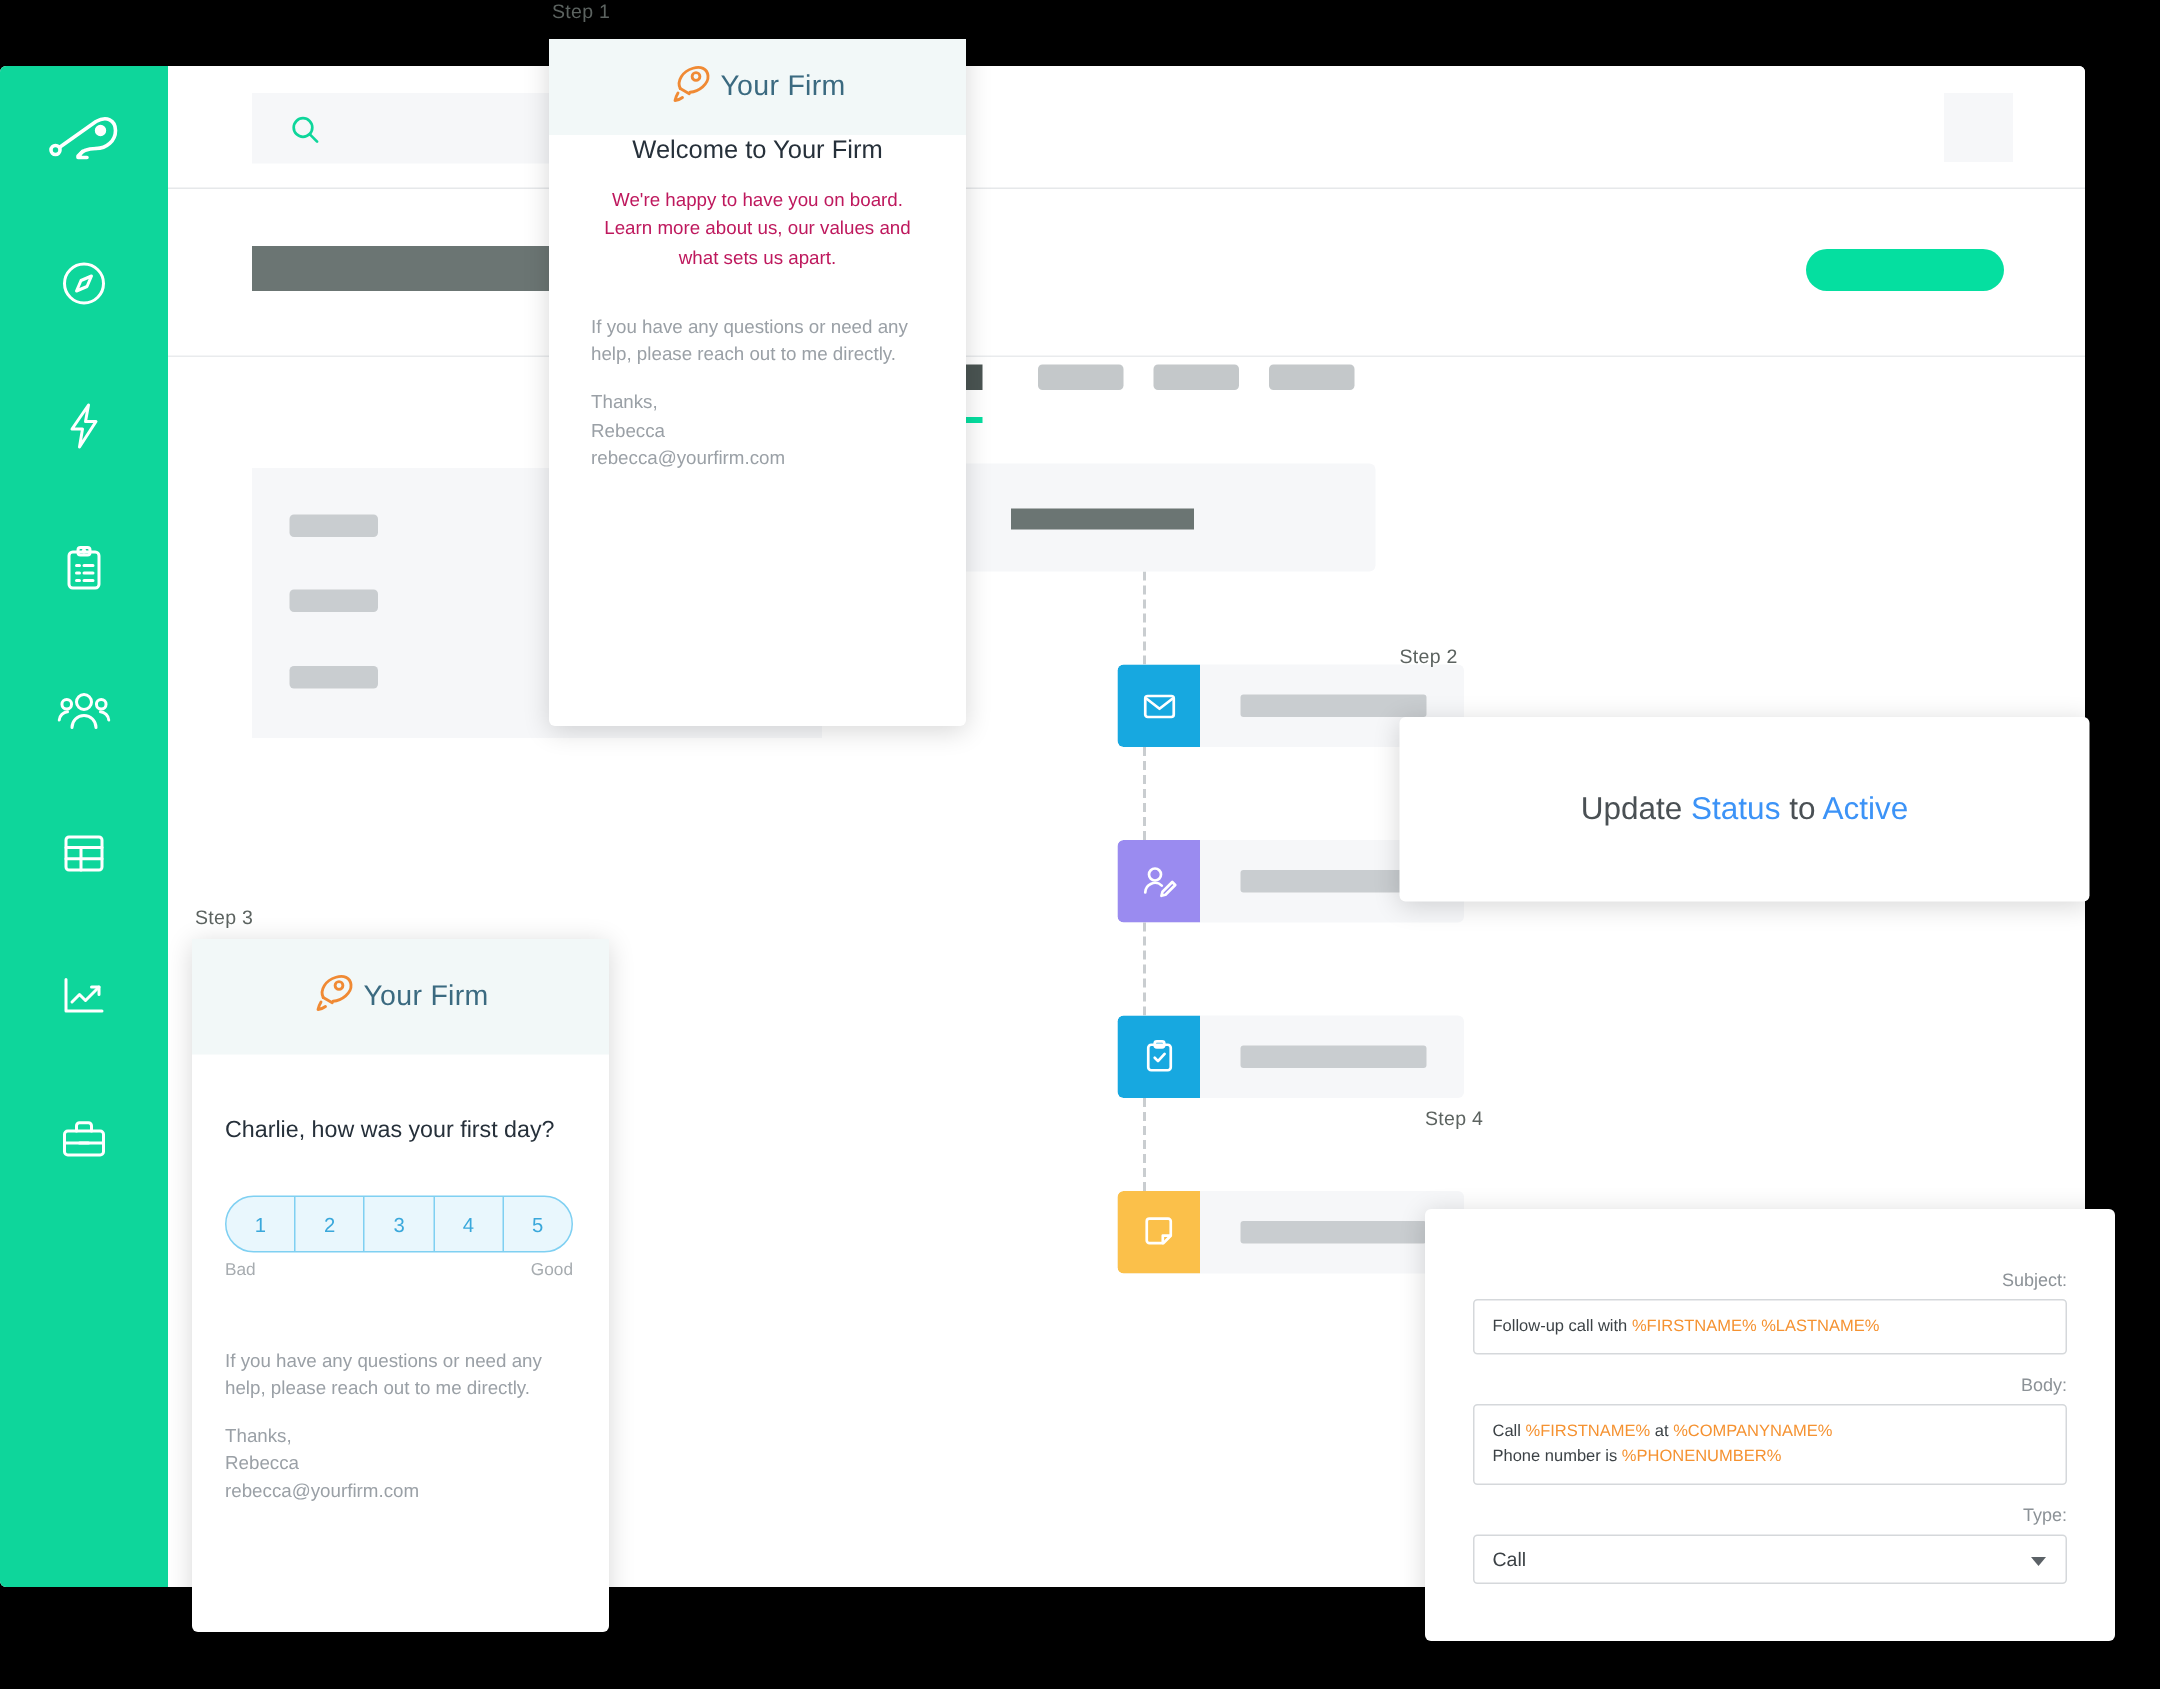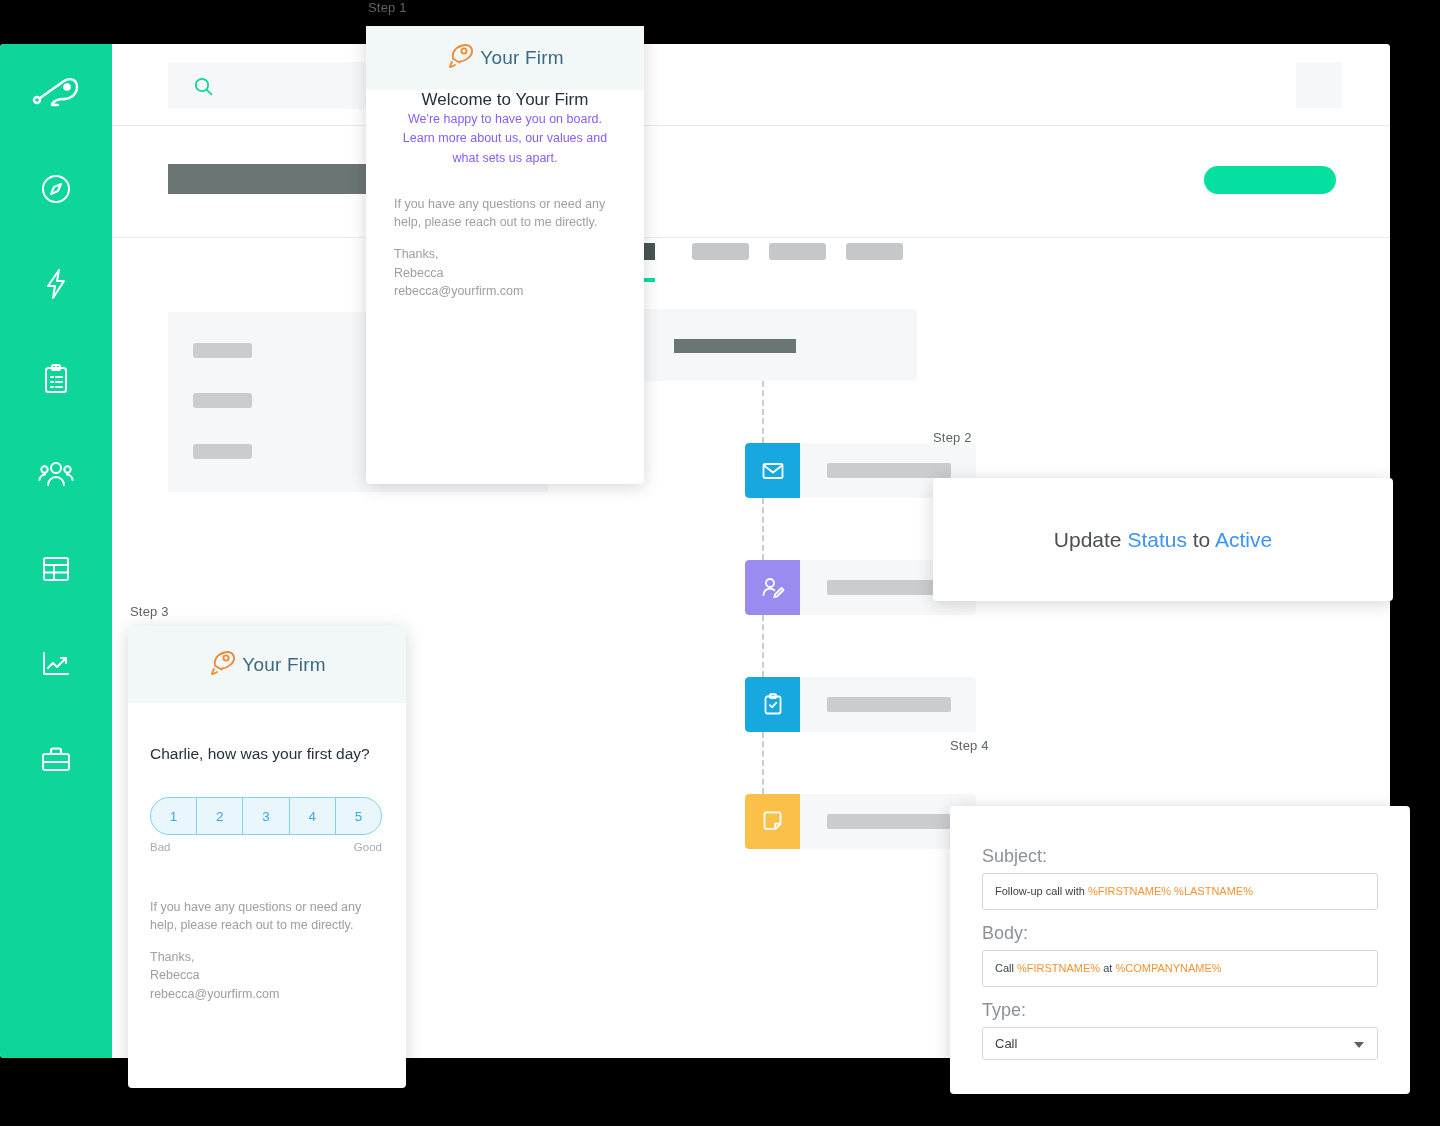--- a/index.html
+++ b/index.html
@@ -162,22 +162,22 @@
   }
   .card-body { padding: 0 28px; }
 
   
   #card1 { left: 366px; top: 26px; width: 278px; height: 458px; }
   #card1 .card-header { height: 64px; }
   #card1 .welcome {
     text-align: center; font-size: 17px; color: #26303a;
   }
   #card1 .lead {
-    text-align: center; font-size: 12.5px; color: #8b5cf6;
-    line-height: 1.55; 
+    text-align: center; font-size: 12.5px; color: #be185d;
+    line-height: 1.55; margin-top: 14px;
   }
   .btn-primary {
     display: block; margin: 27px auto 0;
     width: 232px; height: 47px; line-height: 47px;
     background: #17a8e0; color: #fff;
     text-align: center; font-size: 14.5px;
     border: none; border-radius: 3px; cursor: pointer;
     font-family: "Liberation Sans", sans-serif;
   }
   .signoff {
@@ -212,21 +212,21 @@
   .rating-cell:last-child { border-right: none; }
   .rating-legend {
     display: flex; justify-content: space-between;
     width: 232px; margin-top: 6px;
     font-size: 11.5px; color: #a7acb0;
   }
 
   
   #card4 { left: 950px; top: 806px; width: 460px; height: 288px; }
   .field-label {
-    font-size: 18px; color: #8c9297; margin-bottom: 6px;
+    font-size: 12px; color: #8c9297; margin-bottom: 6px; text-align: right;
   }
   .field-box {
     border: 1px solid #d5d8db; border-radius: 3px;
     padding: 9px 12px; font-size: 11px; color: #3c4246;
     background: #fff; line-height: 1.55;
   }
   .tok { color: #f59231; }
   .select-box {
     position: relative;
     border: 1px solid #d5d8db; border-radius: 3px;
@@ -489,20 +489,21 @@
   <div class="card" id="card4">
     <div style="padding:40px 32px 0;">
       <div class="field-label">Subject:</div>
       <div class="field-box">
         <span>Follow-up call with </span><span class="tok">%FIRSTNAME%</span><span> </span><span class="tok">%LASTNAME%</span>
       </div>
 
       <div class="field-label mt14">Body:</div>
       <div class="field-box">
         <div><span>Call </span><span class="tok">%FIRSTNAME%</span><span> at </span><span class="tok">%COMPANYNAME%</span></div>
+        <div><span>Phone number is </span><span class="tok">%PHONENUMBER%</span></div>
       </div>
 
       <div class="field-label mt14">Type:</div>
       <div class="select-box">
         <span>Call</span>
         <span class="caret"></span>
       </div>
     </div>
   </div>
 

